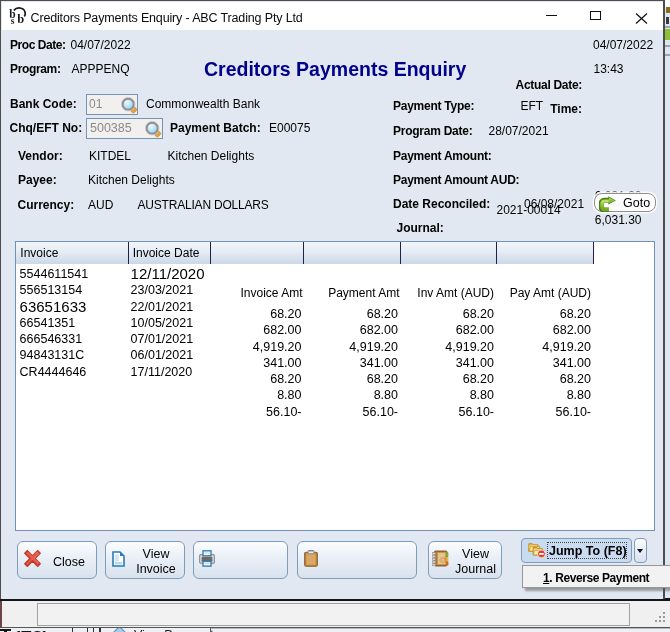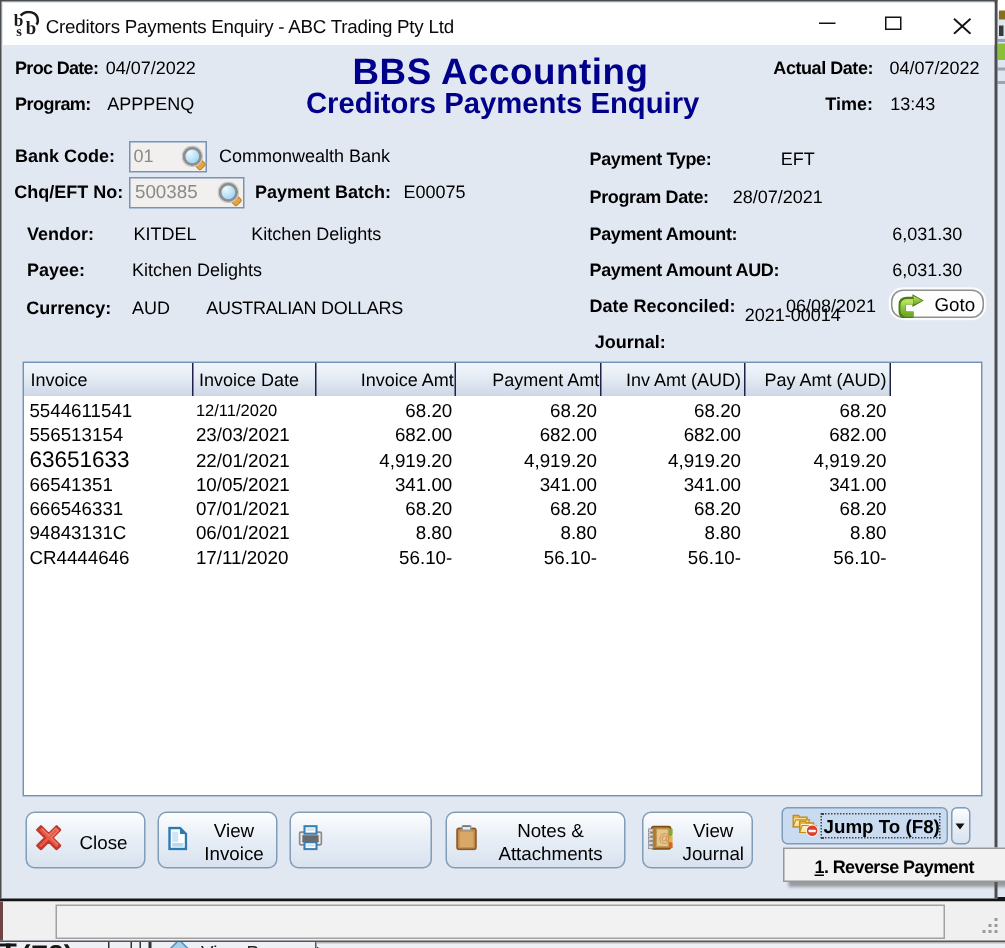--- a/index.html
+++ b/index.html
@@ -1,21 +1,21 @@
 <!DOCTYPE html>
 <html><head>
 <meta charset="utf-8">
 <style>
 * { margin:0; padding:0; box-sizing:border-box; }
 html,body { width:670px; height:632px; overflow:hidden; }
 #root { position:relative; width:670px; height:632px; background:#e2e8f2;
   font-family:"Liberation Sans", sans-serif; overflow:hidden; }
 .t { position:absolute; font-size:12px; line-height:14px; white-space:nowrap; color:#000; }
 .b { font-weight:bold; }
-.r { text-align:right; }
+.r { text-align:right;margin-top:40px; }
 .abs { position:absolute; }
 </style>
 </head>
 <body>
 <div id="root">
 
 <div class="abs" style="left:665px;top:0;width:5px;height:599px;background:#dde6f1;"></div>
 <div class="abs" style="left:665px;top:0;width:5px;height:8px;background:#ffffff;"></div>
 <div class="abs" style="left:666px;top:7px;width:4px;height:6px;background:#8a6d1a;"></div>
 <div class="abs" style="left:666px;top:17px;width:3px;height:7px;background:#3a3a3a;"></div>
@@ -84,21 +84,20 @@
 
 <div class="t b" style="left:10px;top:38.2px;letter-spacing:-0.45px;">Proc Date:</div>
 <div class="t" style="left:70.5px;top:38.2px;">04/07/2022</div>
 <div class="t b" style="left:10px;top:61.6px;letter-spacing:-0.35px;">Program:</div>
 <div class="t" style="left:71.5px;top:61.6px;">APPPENQ</div>
 <div class="t b r" style="left:482px;top:38.3px;width:100px;letter-spacing:-0.3px;">Actual Date:</div>
 <div class="t" style="left:593px;top:38.3px;">04/07/2022</div>
 <div class="t b r" style="left:482px;top:61.9px;width:100px;">Time:</div>
 <div class="t" style="left:593.5px;top:61.9px;">13:43</div>
 
-<div class="t b" style="left:235px;top:35.6px;font-size:24.5px;line-height:26px;letter-spacing:0.35px;color:#00008b;">BBS Accounting</div>
 <div class="t b" style="left:204px;top:58.4px;font-size:19.5px;line-height:22px;color:#00008b;">Creditors Payments Enquiry</div>
 
 <div class="t b" style="left:10px;top:97.4px;">Bank Code:</div>
 <div class="abs" style="left:86px;top:93.6px;width:51.5px;height:21.5px;background:#f1f0ee;border:1.5px solid #7493b5;"></div>
 <div class="t" style="left:89px;top:97.4px;color:#8a8a8a;">01</div>
 <div class="abs" style="left:120.5px;top:96.5px;width:17px;height:17px;"><svg width="17" height="17" viewBox="0 0 17 17">
 <defs>
           <radialGradient id="lens1" cx="0.35" cy="0.3" r="0.85">
             <stop offset="0" stop-color="#eef8fe"></stop>
             <stop offset="0.55" stop-color="#b5e0f7"></stop>
@@ -183,21 +182,21 @@
   <div class="t" style="left:4.3px;top:4px;">Invoice</div>
   <div class="t" style="left:116.7px;top:4px;">Invoice Date</div>
   <div class="t r" style="left:186.5px;top:4px;width:100px;">Invoice Amt</div>
   <div class="t r" style="left:283.5px;top:4px;width:100px;">Payment Amt</div>
   <div class="t r" style="left:378px;top:4px;width:100px;">Inv Amt (AUD)</div>
   <div class="t r" style="left:475px;top:4px;width:100px;">Pay Amt (AUD)</div>
 </div>
 
 <div id="rows">
 <div class="t" style="left:19.6px;top:267.00px;font-size:12.5px;">5544611541</div>
-<div class="t" style="left:130.6px;top:267.00px;font-size:11px;">12/11/2020</div>
+<div class="t" style="left:130.6px;top:267.00px;font-size:15px;">12/11/2020</div>
 <div class="t r" style="left:201.5px;top:267.00px;width:100px;font-size:12.5px;">68.20</div>
 <div class="t r" style="left:298px;top:267.00px;width:100px;font-size:12.5px;">68.20</div>
 <div class="t r" style="left:394px;top:267.00px;width:100px;font-size:12.5px;">68.20</div>
 <div class="t r" style="left:491px;top:267.00px;width:100px;font-size:12.5px;">68.20</div>
 <div class="t" style="left:19.6px;top:283.27px;font-size:12.5px;text-align:center;">556513154</div>
 <div class="t" style="left:130.6px;top:283.27px;font-size:12.5px;">23/03/2021</div>
 <div class="t r" style="left:201.5px;top:283.27px;width:100px;font-size:12.5px;">682.00</div>
 <div class="t r" style="left:298px;top:283.27px;width:100px;font-size:12.5px;">682.00</div>
 <div class="t r" style="left:394px;top:283.27px;width:100px;font-size:12.5px;">682.00</div>
 <div class="t r" style="left:491px;top:283.27px;width:100px;font-size:12.5px;">682.00</div>
@@ -268,21 +267,20 @@
 
 <div class="abs btn" style="left:297px;top:541px;width:120px;height:38px;"></div>
 <div class="abs" style="left:304px;top:550px;width:14px;height:17px;">
   <svg width="14" height="17" viewBox="0 0 14 17">
     <rect x="0.7" y="2.2" width="12.6" height="14" rx="1.4" fill="#c08a4a" stroke="#8a5c28" stroke-width="1.1"></rect>
     <rect x="2.4" y="4.4" width="9.2" height="10.4" fill="#d9a866"></rect>
     <rect x="4.2" y="0.6" width="5.6" height="2.8" fill="#f2f2f2" stroke="#9a9a9a" stroke-width="0.9"></rect>
     <rect x="4.6" y="0.2" width="4.8" height="1.2" fill="#7a7a7a"></rect>
   </svg>
 </div>
-<div class="t" style="left:322px;top:546.5px;width:90px;text-align:center;font-size:12.5px;line-height:15.5px;">Notes &amp;<br>Attachments</div>
 
 <div class="abs btn" style="left:428px;top:541px;width:74px;height:38px;"></div>
 <div class="abs" style="left:432px;top:550px;width:17px;height:17px;">
   <svg width="17" height="17" viewBox="0 0 17 17">
     <rect x="2.2" y="1" width="13" height="15" rx="1.5" fill="#b07830" stroke="#7a4e18" stroke-width="0.9"></rect>
     <rect x="14" y="2.5" width="2.4" height="4" fill="#7ab030"></rect>
     <rect x="14" y="7" width="2.4" height="4.6" fill="#f0b040"></rect>
     <rect x="14" y="11.8" width="2.4" height="3.6" fill="#e06020"></rect>
     <rect x="5.6" y="2.6" width="8" height="11.8" fill="#e8c48a" stroke="#c09858" stroke-width="0.8"></rect>
     <text x="7" y="11.5" font-size="8" fill="#c09858" font-family="Liberation Sans">@</text>

